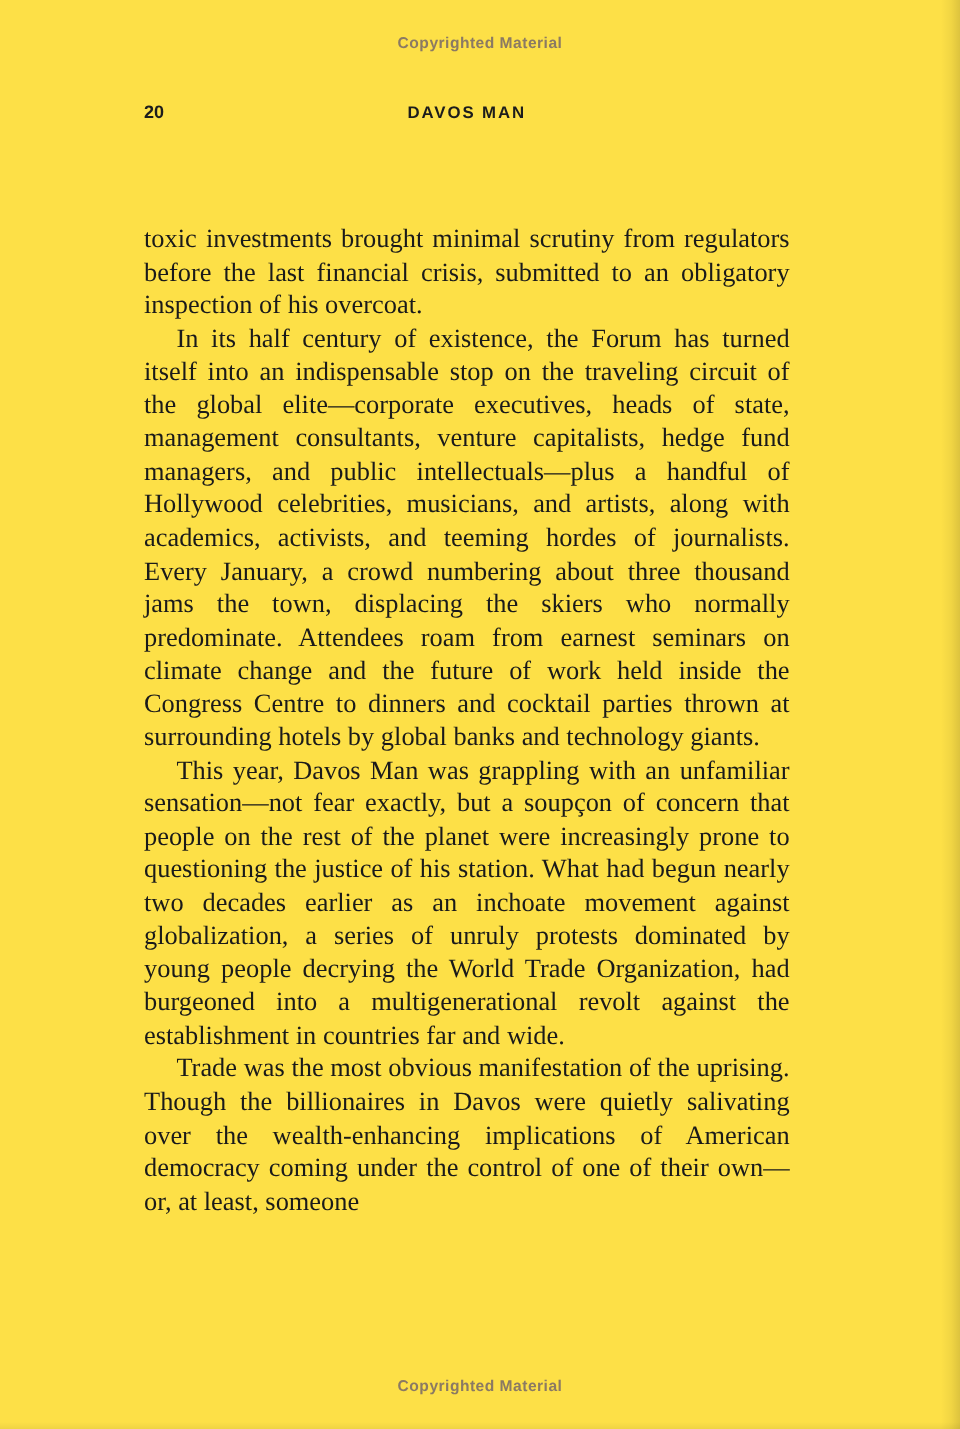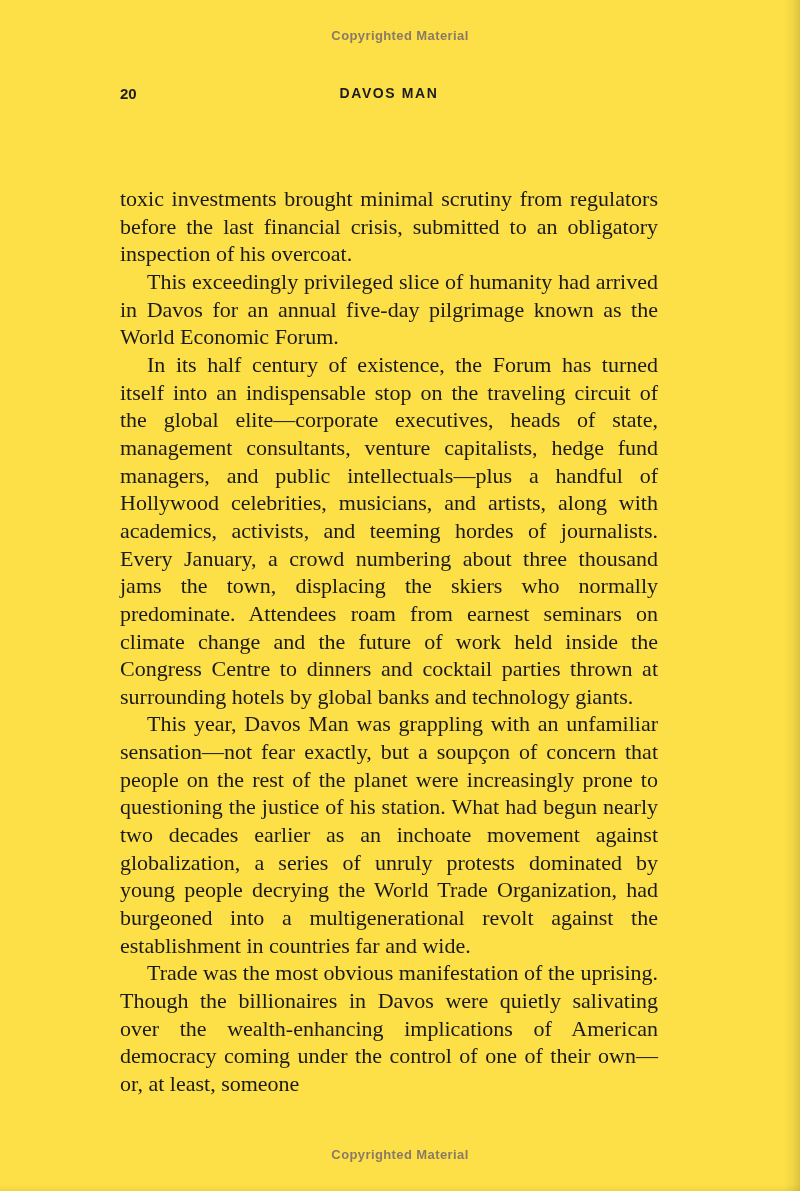--- a/index.html
+++ b/index.html
@@ -105,21 +105,20 @@
 
   <div class="copyright-notice notice-top" style="color: rgb(139, 122, 99);">Copyrighted Material</div>
 
   <div class="running-head">
     <span class="page-number">20</span>
     <span class="running-title">DAVOS MAN</span>
   </div>
 
   <div class="body-text">
       <p class="para">toxic investments brought minimal scrutiny from regulators before the last financial crisis, submitted to an obligatory inspection of his overcoat.</p>
-      <p class="para indent">This exceedingly privileged slice of humanity had arrived in Davos for an annual five-day pilgrimage known as the World Economic Forum.</p>
       <p class="para indent">In its half century of existence, the Forum has turned itself into an indispensable stop on the traveling circuit of the global elite—corporate executives, heads of state, management consultants, venture capitalists, hedge fund managers, and public intellectuals—plus a handful of Hollywood celebrities, musicians, and artists, along with academics, activists, and teeming hordes of journalists. Every January, a crowd numbering about three thousand jams the town, displacing the skiers who normally predominate. Attendees roam from earnest seminars on climate change and the future of work held inside the Congress Centre to dinners and cocktail parties thrown at surrounding hotels by global banks and technology giants.</p>
       <p class="para indent">This year, Davos Man was grappling with an unfamiliar sensation—not fear exactly, but a soupçon of concern that people on the rest of the planet were increasingly prone to questioning the justice of his station. What had begun nearly two decades earlier as an inchoate movement against globalization, a series of unruly protests dominated by young people decrying the World Trade Organization, had burgeoned into a multigenerational revolt against the establishment in countries far and wide.</p>
       <p class="para indent">Trade was the most obvious manifestation of the uprising. Though the billionaires in Davos were quietly salivating over the wealth-enhancing implications of American democracy coming under the control of one of their own—or, at least, someone</p>
     </div>
 
   <div class="copyright-notice notice-bottom" style="color: rgb(139, 122, 99);">Copyrighted Material</div>
 
   <div class="page-edge"></div>
   <div class="page-edge-bottom"></div>
 

